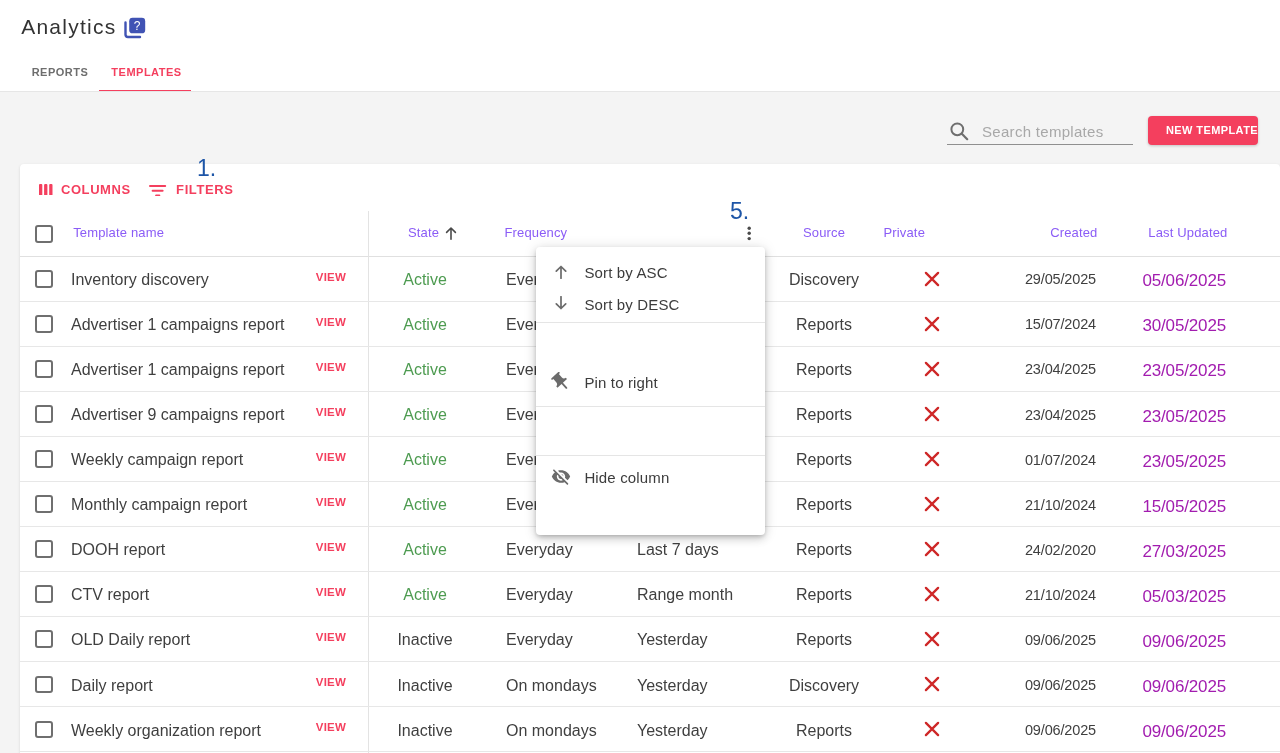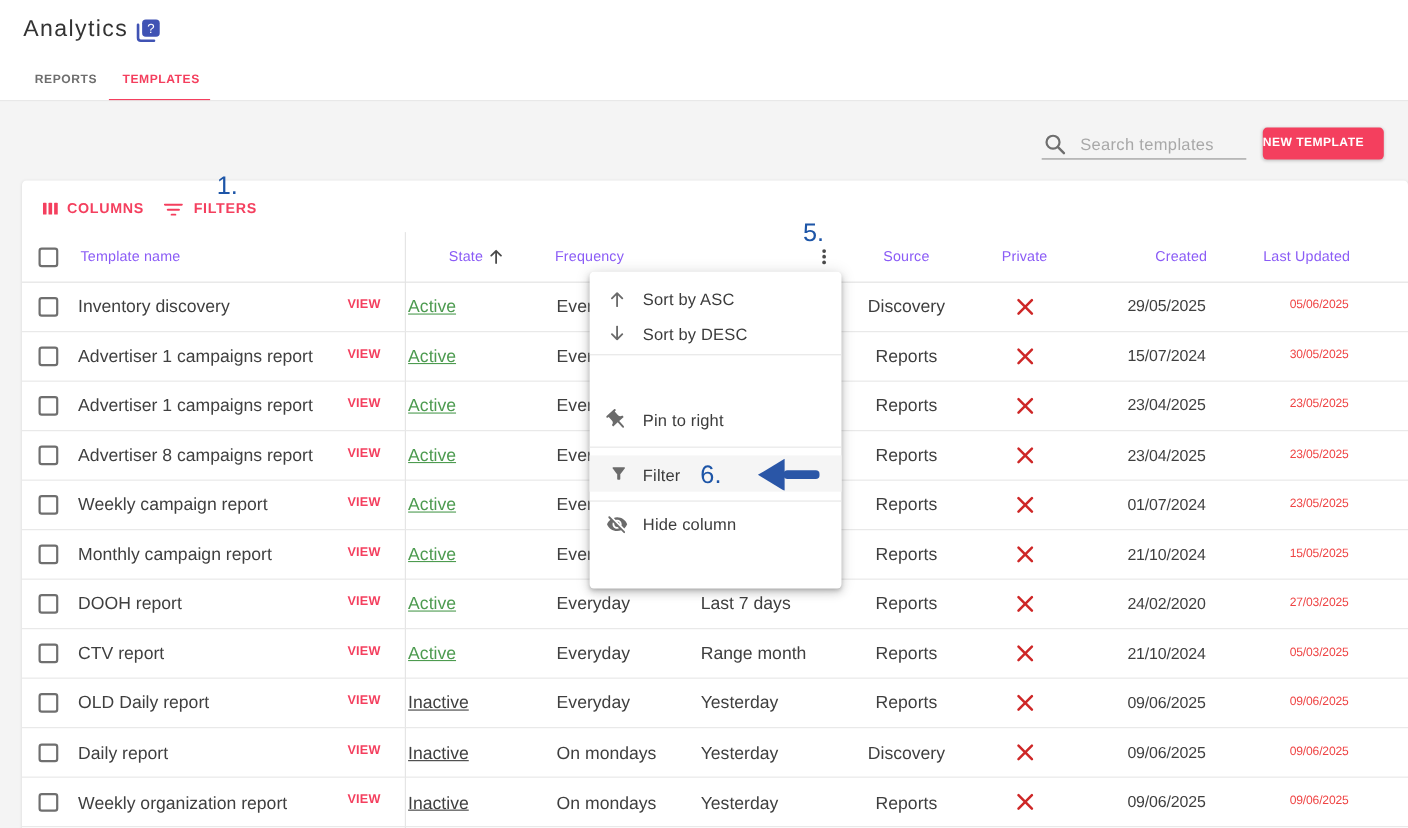--- a/index.html
+++ b/index.html
@@ -10,41 +10,41 @@
   .hdrline { position:absolute; left:0; top:91px; width:1280px; height:1px; background:#e6e6e6; }
   .title { position:absolute; left:21.2px; top:15.3px; font-size:21px; color:#333; letter-spacing:1.25px; }
   .tab { position:absolute; top:66px; font-size:11px; font-weight:bold; letter-spacing:0.5px; }
   .tab1 { left:20px; width:80px; text-align:center; color:#6e6e6e; }
   .tab2 { left:99px; width:95px; text-align:center; color:#f43f5e; }
   .tabline { position:absolute; left:99px; top:89.7px; width:92px; height:1.8px; background:#f43f5e; }
   .searchph { position:absolute; left:982px; top:122.5px; font-size:15px; color:#a8a8a8; letter-spacing:0.3px; }
   .searchline { position:absolute; left:947px; top:143.7px; width:186px; height:1.5px; background:#8f8f8f; }
   .btn { position:absolute; left:1148px; top:116px; width:110px; height:28.5px; background:#f43f5e;
     border-radius:4px; color:#fff; font-size:11px; font-weight:bold; letter-spacing:0.4px;
-    text-align:left; line-height:28.5px; box-shadow:0 1px 3px rgba(0,0,0,0.2); }
+    text-align:right; line-height:28.5px; box-shadow:0 1px 3px rgba(0,0,0,0.2); }
   .card { position:absolute; left:20px; top:164px; width:1260px; height:600px; background:#fff;
     border-radius:4px; box-shadow:0 1px 3px rgba(0,0,0,0.12); }
   .toolbtn { position:absolute; top:182px; color:#f43f5e; font-size:13px; font-weight:bold;
     letter-spacing:0.6px; }
   .vline { position:absolute; left:368px; top:210.5px; width:1px; height:542.5px; background:#e3e3e3; }
   .hrow { position:absolute; left:20px; top:210.5px; width:1260px; height:46.2px; border-bottom:1px solid #e0e0e0; }
   .hcell { position:absolute; top:14.4px; font-size:13px; color:#8b5cf6; letter-spacing:0.15px; }
   .row { position:absolute; left:20px; width:1260px; height:45.05px; border-bottom:1px solid #e7e7e7; }
   .cell { position:absolute; top:14.4px; font-size:16px; color:#3f3f3f; }
   .cb { position:absolute; left:15px; width:17.6px; height:17.6px; border:2px solid #6f6f6f; border-radius:3px; }
   .name { left:51px; }
   .view { position:absolute; right:934px; top:14.3px; font-size:11.5px; font-weight:bold; color:#f43f5e; letter-spacing:0.2px; }
-  .state { left:351px; width:140px; text-align:left;text-decoration:underline; }
+  .state { left:335px; width:140px; text-align:center; }
   .green { color:#4d9b50; }
   .freq { left:486px; }
   .range { left:617px; }
   .src { left:734px; width:140px; text-align:center; }
   .priv { position:absolute; left:863.5px; width:96px; top:14.3px; text-align:center; }
   .created { position:absolute; right:184px; top:14.7px; font-size:14.5px; color:#3f3f3f; letter-spacing:-0.15px; }
-  .updated { position:absolute; right:54px; top:14.7px; font-size:11px; color:#ef4444; letter-spacing:-0.15px; }
+  .updated { position:absolute; right:54px; top:14.7px; font-size:17px; color:#a21caf; letter-spacing:-0.15px; }
   .menu { position:absolute; left:536px; top:247px; width:229px; height:288px; background:#fff;
     border-radius:4px; box-shadow:0 2px 4px -1px rgba(0,0,0,0.2), 0 4px 8px 0 rgba(0,0,0,0.14), 0 1px 14px 0 rgba(0,0,0,0.12); }
   .mi { position:absolute; left:0; width:229px; height:31.7px; font-size:15px; color:#3c3c3c; letter-spacing:0.15px; }
   .mi .txt { position:absolute; left:48.4px; top:8.1px; }
   .mdiv { position:absolute; left:0; width:229px; height:1px; background:#e5e5e5; }
   .mhl { background:#f5f5f5; }
   .blue { position:absolute; color:#1d55a7; font-size:23px; }
 </style>
 </head>
 <body>
@@ -91,21 +91,21 @@
     <path d="M8 14.2 V3 M3.6 7.4 L8 3 l4.4 4.4" fill="none" stroke="#4a4a4a" stroke-width="1.6" stroke-linecap="round" stroke-linejoin="round"></path>
   </svg>
   <div class="hcell" style="left:484.5px;">Frequency</div>
   <div class="hcell" style="left:617px;margin-top:20px;">Date Range</div>
   <svg class="abs" style="left:725px;top:15.5px;" width="10" height="15" viewBox="0 0 10 15">
     <circle cx="4.2" cy="2.2" r="1.7" fill="#4a4a4a"></circle>
       <circle cx="4.2" cy="7.3" r="1.7" fill="#4a4a4a"></circle>
       <circle cx="4.2" cy="12.6" r="1.7" fill="#4a4a4a"></circle>
   </svg>
   <div class="hcell" style="left:734px;width:140px;text-align:center;">Source</div>
-  <div class="hcell" style="left:863.5px;width:96px;text-align:center;">Private</div>
+  <div class="hcell" style="left:863.5px;width:96px;text-align:left;">Private</div>
   <div class="hcell" style="right:182.5px;text-align:center;">Created</div>
   <div class="hcell" style="right:52.5px;">Last Updated</div>
 </div>
 <div class="vline"></div>
 
 <div id="rows">
     <div class="row" style="top:256.7px;">
     <div class="cb" style="top:13.4px;"></div>
     <div class="cell name">Inventory discovery</div>
     <div class="view">VIEW</div>
@@ -142,21 +142,21 @@
     <div class="cell range">Last 7 days</div>
     <div class="cell src">Reports</div>
     <div class="priv"><svg width="16" height="16" viewBox="0 0 16 16">
           <path d="M1.9 1.9 L14.1 14.1 M14.1 1.9 L1.9 14.1" stroke="#ce2727" stroke-width="2.3" stroke-linecap="round"></path>
         </svg></div>
     <div class="created">23/04/2025</div>
     <div class="updated">23/05/2025</div>
   </div>
     <div class="row" style="top:391.84999999999997px;">
     <div class="cb" style="top:13.4px;"></div>
-    <div class="cell name">Advertiser 8 campaigns report</div>
+    <div class="cell name">Advertiser 9 campaigns report</div>
     <div class="view">VIEW</div>
     <div class="cell state green">Active</div>
     <div class="cell freq">Everyday</div>
     <div class="cell range">Last 7 days</div>
     <div class="cell src">Reports</div>
     <div class="priv"><svg width="16" height="16" viewBox="0 0 16 16">
           <path d="M1.9 1.9 L14.1 14.1 M14.1 1.9 L1.9 14.1" stroke="#ce2727" stroke-width="2.3" stroke-linecap="round"></path>
         </svg></div>
     <div class="created">23/04/2025</div>
     <div class="updated">23/05/2025</div>
@@ -280,31 +280,20 @@
   <div class="mdiv" style="top:74.7px;"></div>
   <div class="mi" style="top:118.5px;">
     <svg class="abs" style="left:14px;top:5.5px;" width="22" height="22" viewBox="0 0 24 24">
         <g transform="scale(-1 1) translate(-24 0) rotate(42 12 12)">
           <path fill="#6b6b6b" d="M16 9V4h1c.55 0 1-.45 1-1s-.45-1-1-1H7c-.55 0-1 .45-1 1s.45 1 1 1h1v5c0 1.66-1.34 3-3 3v2h5.97v7l1 1 1-1v-7H19v-2c-1.66 0-3-1.34-3-3z"></path>
         </g>
       </svg>
     <span class="txt">Pin to right</span>
   </div>
   <div class="mdiv" style="top:159.4px;"></div>
-  <div class="mi mhl" style="top:166.7px;height:33.5px;">
-    <svg class="abs" style="left:17.5px;top:8.5px;" width="17" height="17" viewBox="0 0 24 24">
-        <path fill="#6b6b6b" d="M4.25 5.61C6.27 8.2 10 13 10 13v6c0 .55.45 1 1 1h2c.55 0 1-.45 1-1v-6s3.72-4.8 5.74-7.39c.51-.66.04-1.61-.79-1.61H5.04c-.83 0-1.3.95-.79 1.61z"></path>
-      </svg>
-    <span class="txt" style="top:9.9px;">Filter</span>
-    <span class="blue" style="left:100.5px;top:4px;">6.</span>
-    <svg class="abs" style="left:152.9px;top:3.2px;" width="56.5" height="29.5" viewBox="0 0 56.5 29.5">
-      <rect x="23" y="10.6" width="33.5" height="7.9" rx="3.9" fill="#2a56a7"></rect>
-      <path d="M0 14.7 L24.3 0 V29.4 Z" fill="#2a56a7"></path>
-    </svg>
-  </div>
   <div class="mdiv" style="top:208.2px;"></div>
   <div class="mi" style="top:213.7px;">
     <svg class="abs" style="left:15px;top:6px;" width="20" height="20" viewBox="0 0 24 24">
         <path fill="#6b6b6b" d="M12 6.5c2.76 0 5 2.24 5 5 0 .51-.1 1-.24 1.46l3.06 3.06c1.39-1.23 2.49-2.77 3.18-4.53C21.27 7.11 17 4 12 4c-1.27 0-2.49.2-3.64.57l2.17 2.17c.47-.14.96-.24 1.47-.24zM2.71 3.16c-.39.39-.39 1.02 0 1.41l1.97 1.97C3.06 7.83 1.77 9.53 1 11.5 2.73 15.89 7 19 12 19c1.52 0 2.98-.29 4.32-.82l2.72 2.72c.39.39 1.02.39 1.41 0 .39-.39.39-1.02 0-1.41L4.13 3.16c-.39-.39-1.03-.39-1.42 0zM12 16.5c-2.76 0-5-2.24-5-5 0-.77.18-1.5.49-2.14l1.57 1.57c-.03.18-.06.37-.06.57 0 1.66 1.34 3 3 3 .2 0 .38-.03.57-.07L14.14 16c-.65.32-1.37.5-2.14.5zm2.97-5.33c-.15-1.4-1.25-2.49-2.64-2.64l2.64 2.64z"></path>
       </svg>
     <span class="txt">Hide column</span>
   </div>
 </div>
 
 </body></html>

